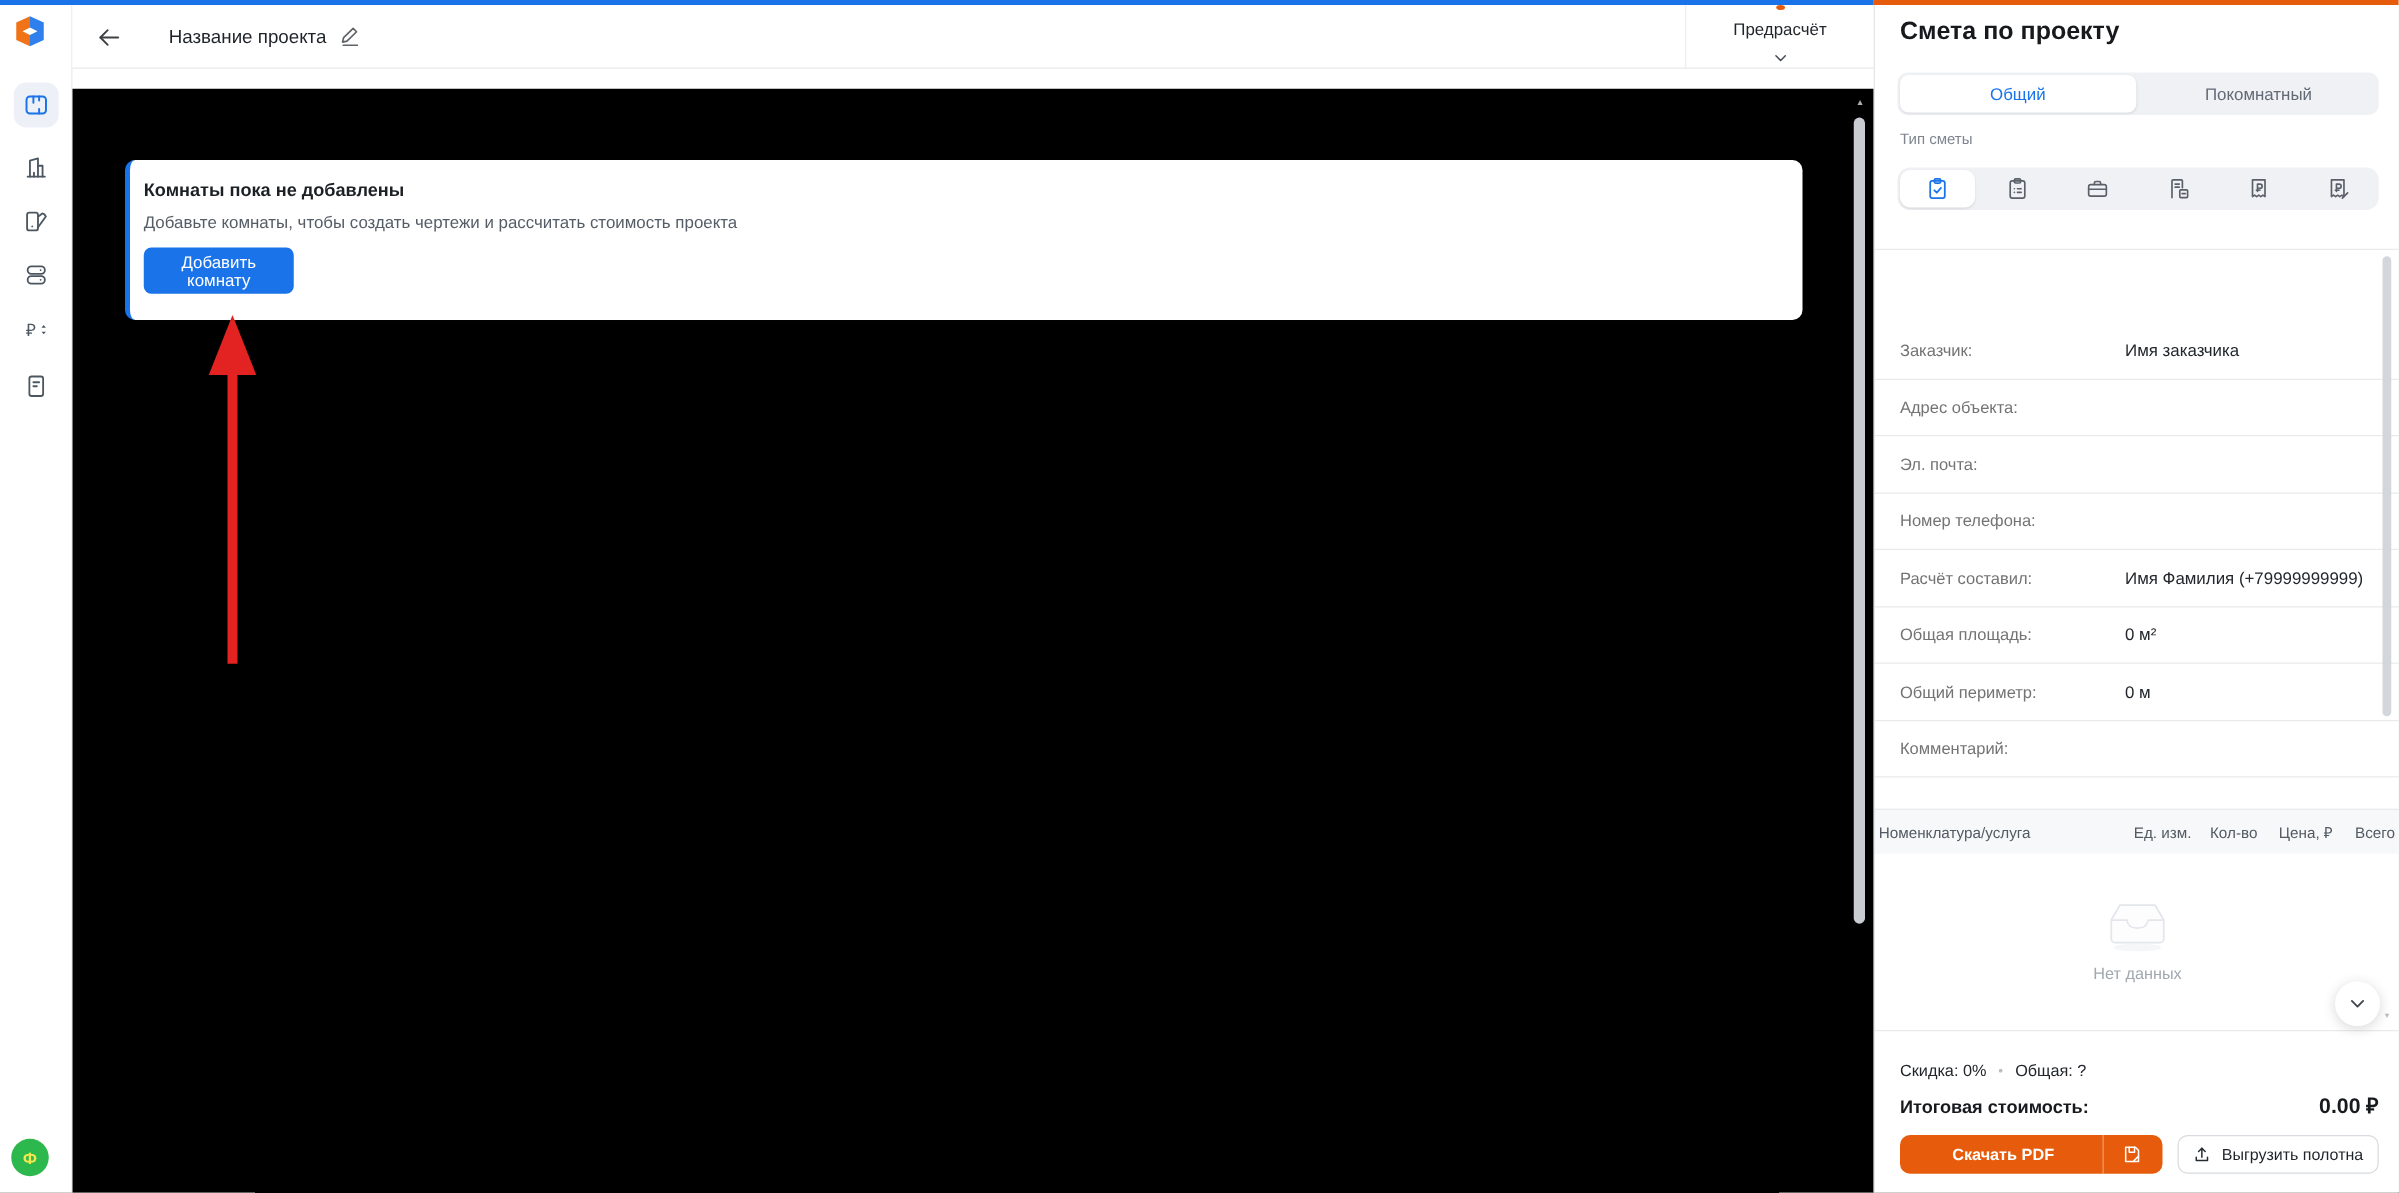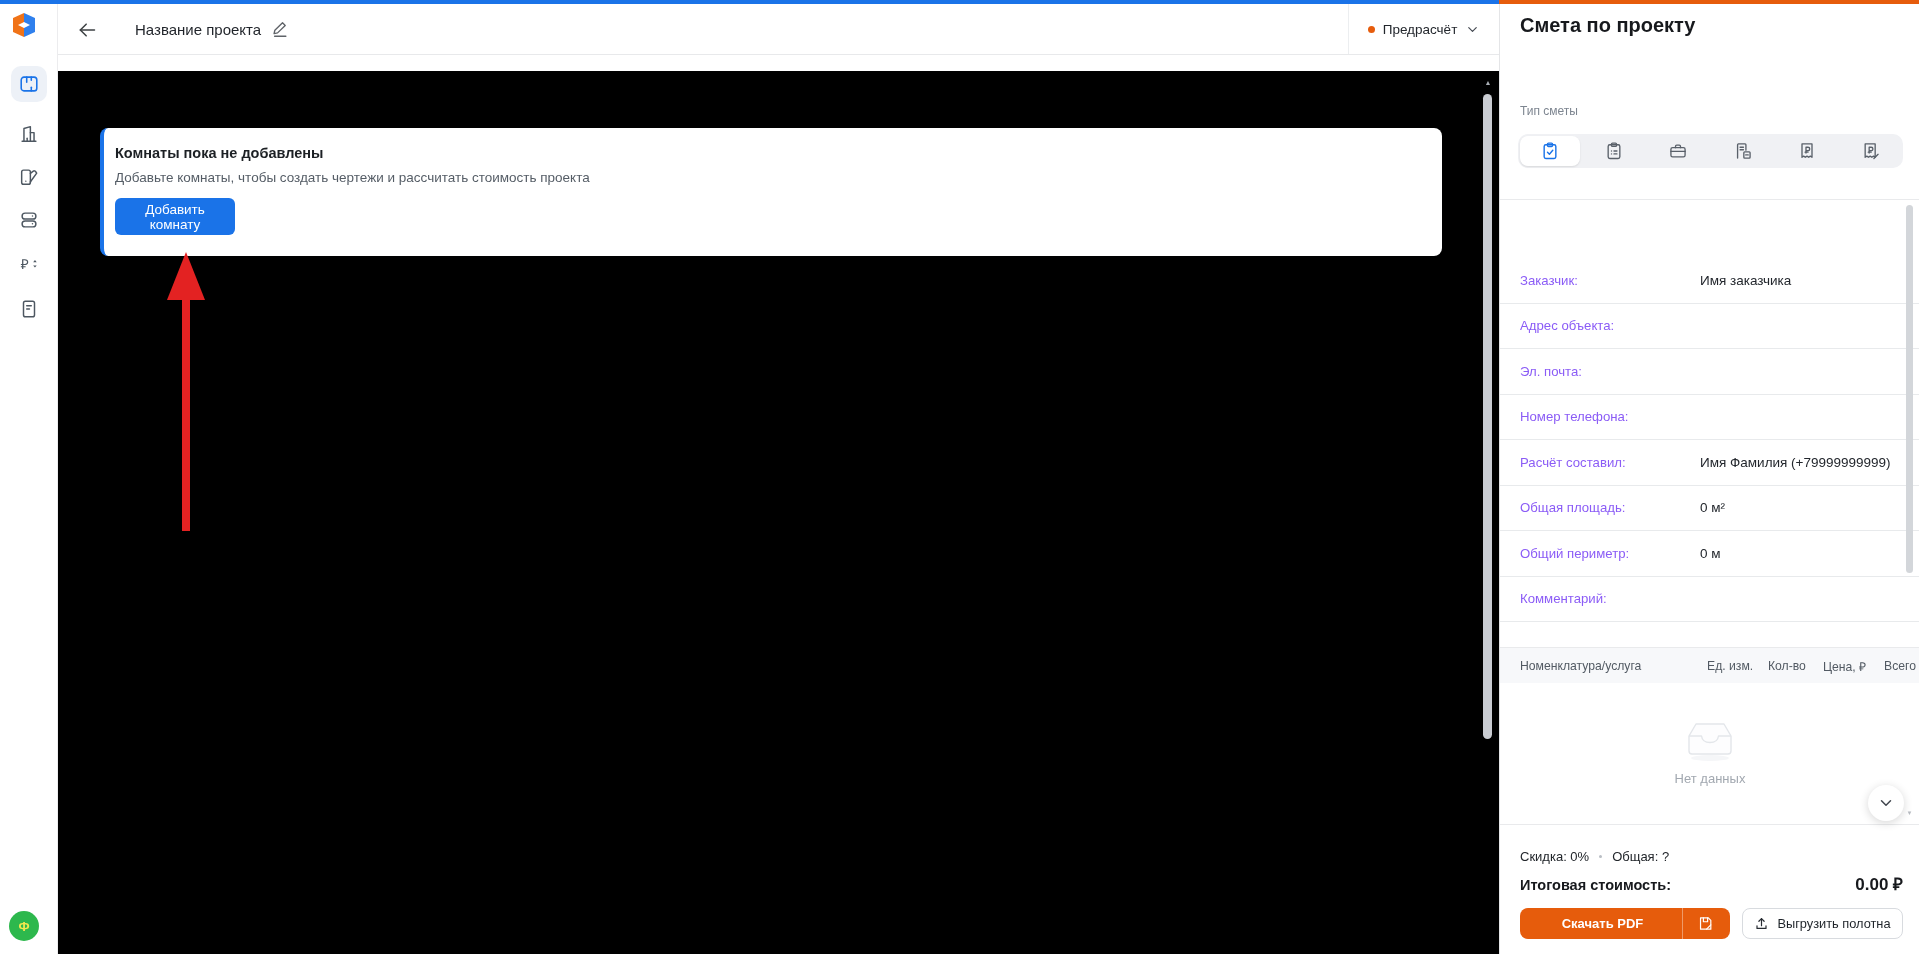--- a/index.html
+++ b/index.html
@@ -24,21 +24,21 @@
 
   
   .topbar{position:absolute;left:58px;top:4px;width:1441px;height:51px;background:#fff;
           border-bottom:1px solid #e8e9eb;box-sizing:border-box;}
   .back-btn{position:absolute;left:16px;top:13px;width:26px;height:26px;border:none;background:transparent;
             display:flex;align-items:center;justify-content:center;cursor:pointer;padding:0;}
   .proj-title-wrap{position:absolute;left:77px;top:0;height:50px;display:flex;align-items:center;gap:10px;}
   .proj-title{font-size:15px;font-weight:500;color:#1f2329;}
   .edit-ic{cursor:pointer;}
   .status{position:absolute;left:1290px;top:0;width:150px;height:50px;border-left:1px solid #eceef0;
-          display:flex;align-items:center;justify-content:center;gap:8px;cursor:pointer;}
+          display:flex;align-items:center;justify-content:center;gap:8px;cursor:pointer;flex-direction:column;}
   .status-dot{width:7px;height:7px;border-radius:50%;background:#e65c0c;}
   .status-label{font-size:13.5px;color:#23272d;}
 
   
   .canvas{position:absolute;left:58px;top:71px;width:1441px;height:899px;background:#000000;}
   .empty-card{position:absolute;left:42px;top:57px;width:1342px;height:128px;background:#fff;
               border-radius:8px;border-left:4px solid #1a73e8;box-shadow:0 1px 3px rgba(20,30,50,.05);
               box-sizing:border-box;}
   .card-title{margin:17px 0 0 11px;font-size:14.5px;font-weight:700;color:#1c2024;}
   .card-desc{margin:9px 0 0 11px;font-size:13.5px;color:#555d66;}
@@ -68,27 +68,27 @@
   .type-label{position:absolute;left:20px;top:100px;font-size:12px;color:#7d8590;}
   .type-row{position:absolute;left:18px;top:130px;width:385px;height:34px;background:#f0f1f4;
             border-radius:10px;display:flex;}
   .type-btn{flex:1;margin:2px;border-radius:8px;display:flex;align-items:center;justify-content:center;cursor:pointer;}
   .type-btn.active{background:#fff;box-shadow:0 1px 2px rgba(0,0,0,.1);}
   .panel-head-sep{position:absolute;left:0;top:195px;width:420px;height:1px;background:#e9eaec;}
 
   .doc-heading{position:absolute;left:20px;top:216px;margin:0;font-size:20px;font-weight:700;color:#17191d;white-space:nowrap;}
   .form{position:absolute;left:0;top:254px;width:420px;}
   .frow{height:45.5px;border-bottom:1px solid #e8eaec;display:flex;align-items:center;box-sizing:border-box;cursor:pointer;}
-  .frow .lbl{width:180px;padding-left:20px;font-size:13.2px;color:#8b5cf6;}
+  .frow .lbl{width:180px;padding-left:20px;font-size:13.2px;color:#737373;}
   .frow .val{font-size:13.5px;color:#23272d;}
 
   .thead{position:absolute;left:0;top:643px;width:420px;height:35px;background:#f7f8fa;
          border-top:1px solid #e9eaec;overflow:hidden;}
   .thead span{position:absolute;top:50%;transform:translateY(-50%);font-size:12.2px;color:#525a63;white-space:nowrap;}
-  .th0{left:20px;text-align:center;} .th1{left:207px;} .th2{left:268px;} .th3{left:323px;} .th4{left:384px;}
+  .th0{left:3px;text-align:center;} .th1{left:207px;} .th2{left:268px;} .th3{left:323px;} .th4{left:384px;}
 
   .tempty{position:absolute;left:0;top:678px;width:420px;height:143px;border-bottom:1px solid #e9eaec;
           box-sizing:border-box;}
   .inbox{position:absolute;left:187px;top:40px;}
   .nodata{position:absolute;left:0;top:89px;width:420px;text-align:center;font-size:13px;color:#a2a8b0;}
   .float-chevron{position:absolute;left:368px;top:103px;width:36px;height:36px;border-radius:50%;background:#fff;
                  box-shadow:0 2px 10px rgba(0,0,0,.16);display:flex;align-items:center;justify-content:center;
                  cursor:pointer;border:none;}
 
   .pfooter{position:absolute;left:0;top:821px;width:420px;height:129px;}
@@ -232,20 +232,24 @@
     <div class="sb-main">
       <div class="arr" style="top:8px">▲</div>
       <div class="thumb"></div>
       <div class="arr" style="top:884px">▼</div>
     </div>
   </main>
 
   <aside class="panel">
     <h2 class="panel-title">Смета по проекту</h2>
 
+    <div class="seg-tabs">
+      <div class="seg active">Общий</div>
+      <div class="seg">Покомнатный</div>
+    </div>
 
     <div class="type-label">Тип сметы</div>
 
     <div class="type-row">
       <div class="type-btn active">
         <span>
           <svg width="20" height="20" viewBox="0 0 24 24" fill="none" stroke="#1a73e8" stroke-width="1.7" stroke-linecap="round" stroke-linejoin="round">
             <rect x="5" y="4.5" width="14" height="16.5" rx="2"></rect>
               <rect x="9" y="2.5" width="6" height="4" rx="1.2"></rect>
             <path d="M9 13.5 l2.3 2.3 4 -4.6"></path>

